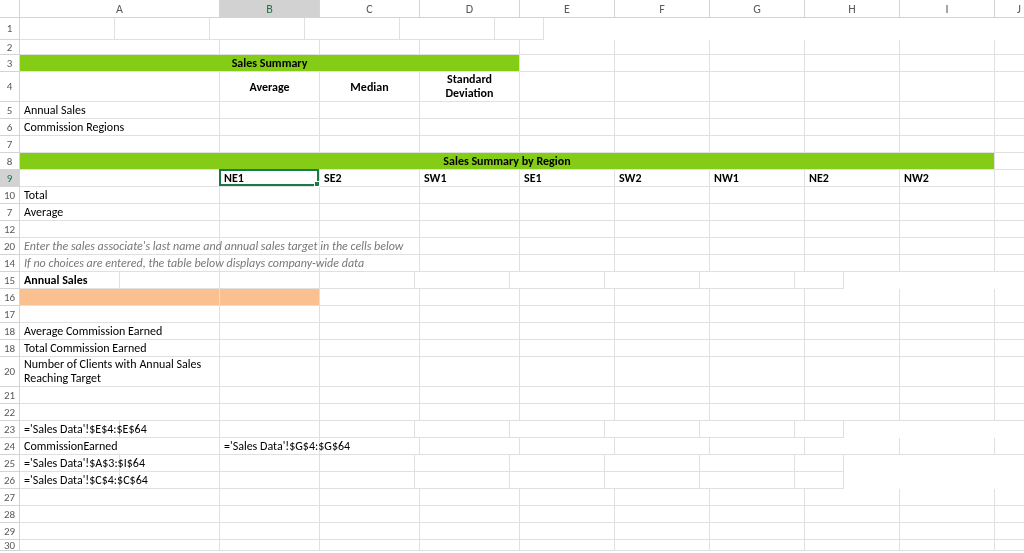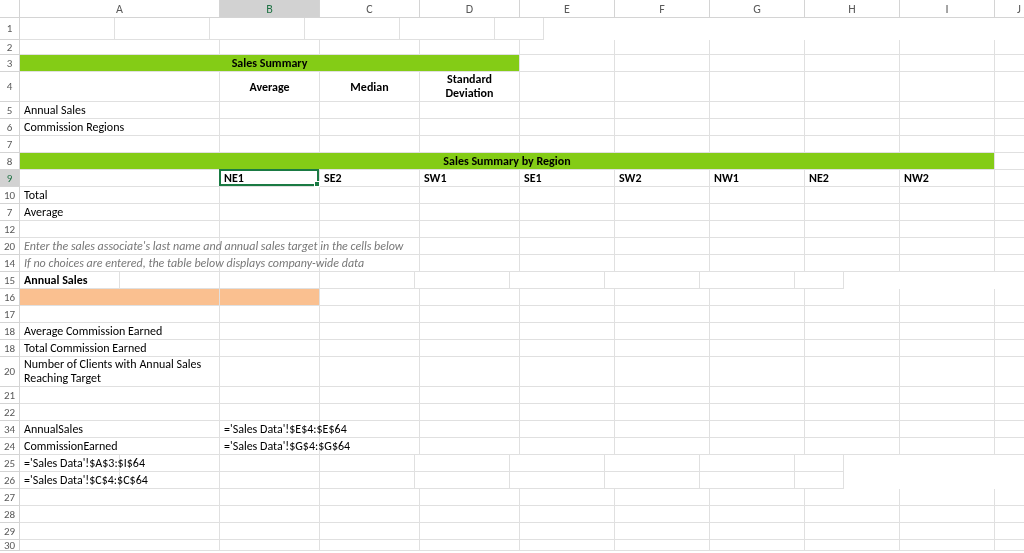--- a/index.html
+++ b/index.html
@@ -135,21 +135,21 @@
       <div class="rowhdr" style="height: 17px;">20</div>
       <div class="rowhdr" style="height: 17px;">14</div>
       <div class="rowhdr" style="height: 17px;">15</div>
       <div class="rowhdr" style="height: 17px;">16</div>
       <div class="rowhdr" style="height: 17px;">17</div>
       <div class="rowhdr" style="height: 17px;">18</div>
       <div class="rowhdr" style="height: 17px;">18</div>
       <div class="rowhdr" style="height: 30px;">20</div>
       <div class="rowhdr" style="height: 17px;">21</div>
       <div class="rowhdr" style="height: 17px;">22</div>
-      <div class="rowhdr" style="height: 17px;">34</div>
+      <div class="rowhdr" style="height: 17px;">23</div>
       <div class="rowhdr" style="height: 17px;">24</div>
       <div class="rowhdr" style="height: 17px;">25</div>
       <div class="rowhdr" style="height: 17px;">26</div>
       <div class="rowhdr" style="height: 17px;">27</div>
       <div class="rowhdr" style="height: 17px;">28</div>
       <div class="rowhdr" style="height: 17px;">29</div>
       <div class="rowhdr" style="height: 11px;">30</div>
     </div>
 
   <div class="grid">
@@ -418,21 +418,20 @@
       <div class="cell" style="width:100px"></div>
       <div class="cell" style="width:95px"></div>
       <div class="cell" style="width:95px"></div>
       <div class="cell" style="width:95px"></div>
       <div class="cell" style="width:95px"></div>
       <div class="cell" style="width:95px"></div>
       <div class="cell" style="width:49px"></div>
     </div>
 
     <div class="row" style="height:17px">
-      <div class="cell" style="width:200px">AnnualSales</div>
       <div class="cell spill" style="width:100px">='Sales Data'!$E$4:$E$64</div>
       <div class="cell" style="width:100px"></div>
       <div class="cell" style="width:100px"></div>
       <div class="cell" style="width:95px"></div>
       <div class="cell" style="width:95px"></div>
       <div class="cell" style="width:95px"></div>
       <div class="cell" style="width:95px"></div>
       <div class="cell" style="width:95px"></div>
       <div class="cell" style="width:49px"></div>
     </div>

